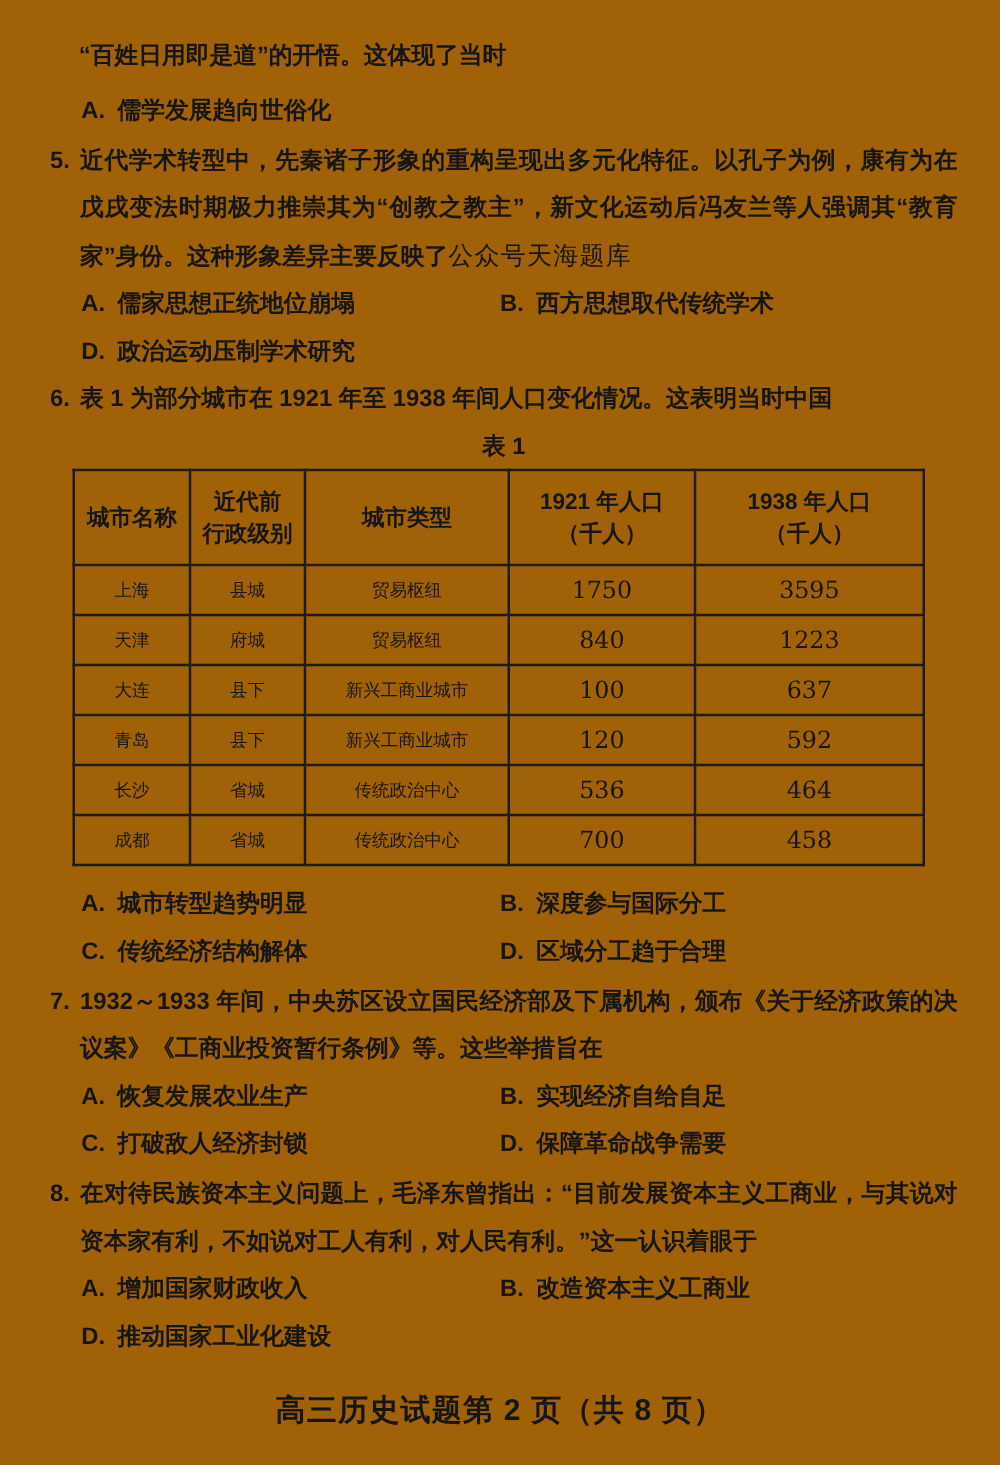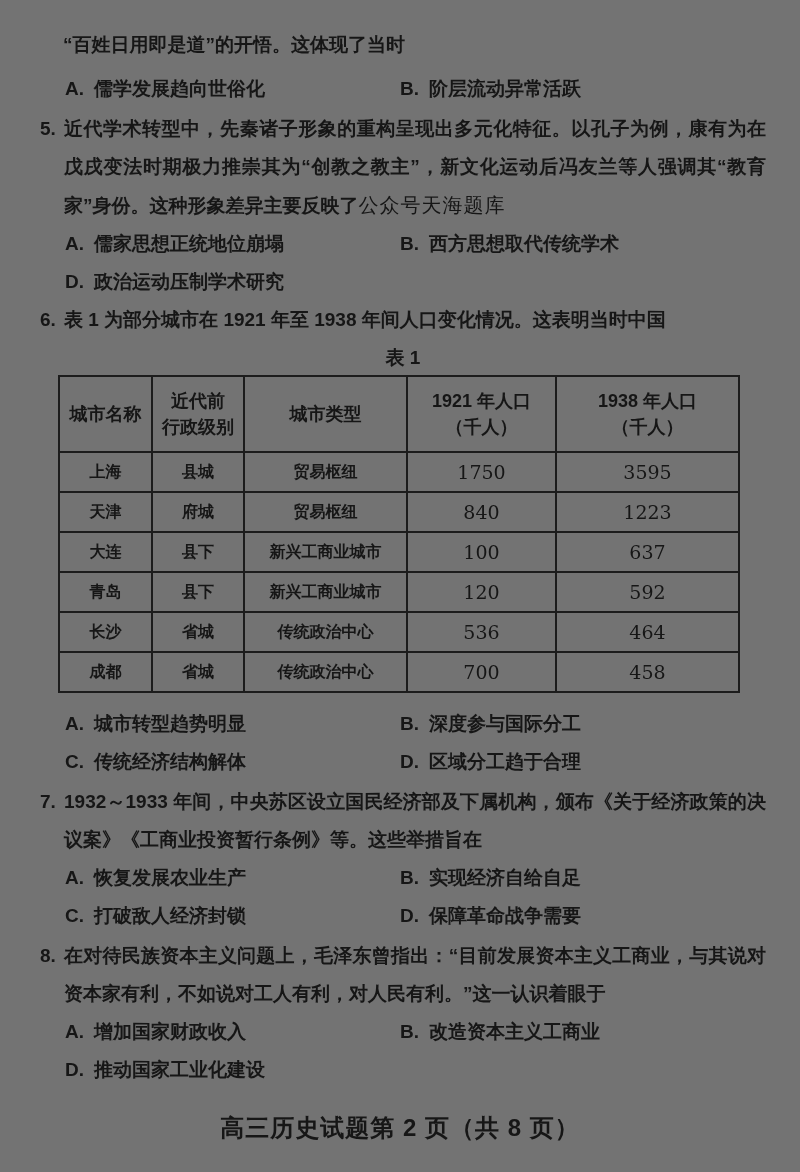--- a/index.html
+++ b/index.html
@@ -1,20 +1,20 @@
 <!DOCTYPE html>
 <html><head>
 <meta charset="utf-8">
 <style>
   html,body { margin:0; padding:0; background:#e8e8e8; }
   .page {
     position:relative;
     width:800px; height:1172px;
     margin:0 auto;
-    background:#737373;
+    background:#a16207;
     font-family:"Liberation Sans", sans-serif;
     color:#161616;
     overflow:hidden;
   }
   .content { padding:26px 34px 0 40px; font-size:19px; line-height:38px; font-weight:bold; }
 
   .carryover { padding-left:23px; text-align:justify; }
 
   .q { display:flex; }
   .q-num { flex:0 0 24px; }
@@ -40,41 +40,40 @@
   table.data th, table.data td {
     border:2px solid #1c1c1c;
     text-align:center; vertical-align:middle;
     padding:0 2px;
   }
   table.data th {
     height:74px; font-size:18px; line-height:26px;
     white-space:pre-line; font-weight:bold;
   }
   table.data td { height:33px; }
-  td.cell-cn { font-size:16px; font-weight:bold; line-height:22px; }
+  td.cell-cn { font-size:14px; font-weight:normal; line-height:22px; }
   td.cell-num { font-size:19px; font-weight:normal; font-family:"DejaVu Serif", serif; }
 
   .q6-opts { margin-top:12px; }
 
   .footer {
     position:absolute; bottom:28px; left:0; width:100%;
     text-align:center; font-size:24px; font-weight:bold;
     letter-spacing:1px; color:#161616;
   }
 </style>
 </head>
 <body>
 
 <div class="page">
   <div class="content">
 
     <div class="carryover">“百姓日用即是道”的开悟。这体现了当时</div>
     <div class="opt-row opts opts-first">
       <div class="opt"><span class="opt-label">A.</span><span>儒学发展趋向世俗化</span></div>
-      <div class="opt"><span class="opt-label">B.</span><span>阶层流动异常活跃</span></div>
     </div>
 
     <div class="q q5-block">
       <span class="q-num">5.</span>
       <span class="q-body"><span>近代学术转型中，先秦诸子形象的重构呈现出多元化特征。以孔子为例，康有为在戊戌变法时期极力推崇其为“创教之教主”，新文化运动后冯友兰等人强调其“教育家”身份。这种形象差异主要反映了</span><span class="watermark">公众号天海题库</span></span>
     </div>
     <div class="opt-row opts">
       <div class="opt"><span class="opt-label">A.</span><span>儒家思想正统地位崩塌</span></div>
       <div class="opt"><span class="opt-label">B.</span><span>西方思想取代传统学术</span></div>
     </div>

